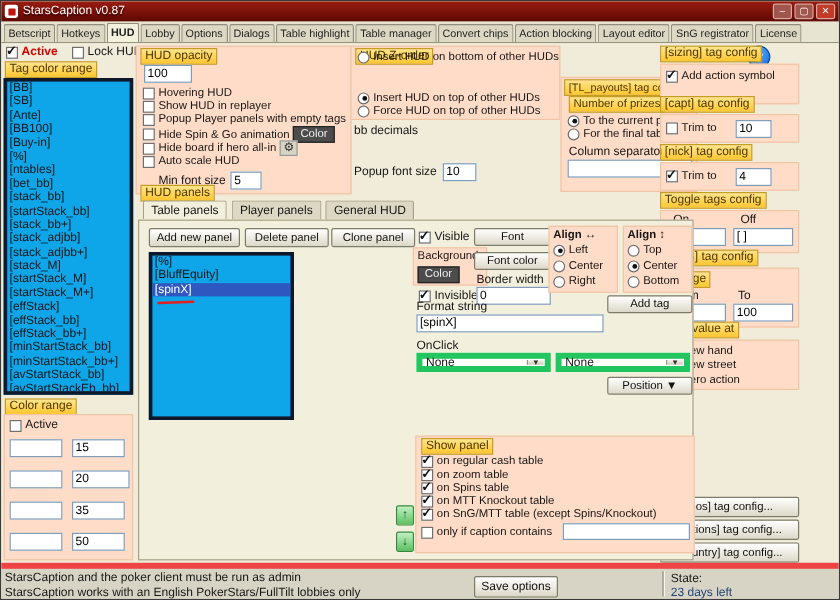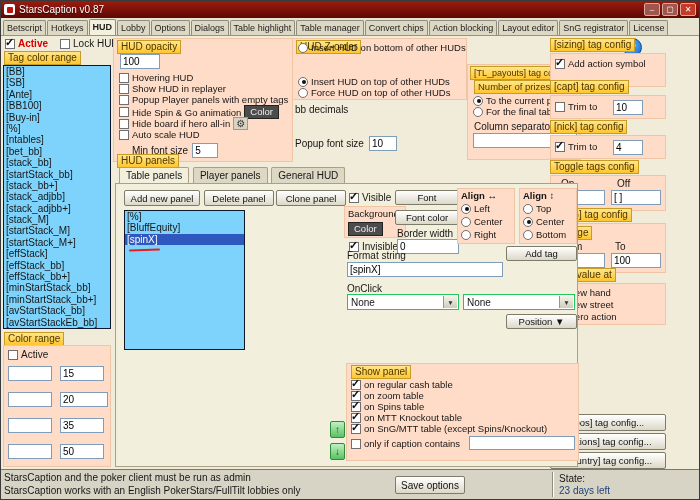--- a/index.html
+++ b/index.html
@@ -21,49 +21,49 @@
   .tabbar { position:absolute; top:17px; left:0; right:0; height:18px; background:#e8e4d2; border-bottom:1px solid #96937f; display:flex; align-items:flex-end; padding-left:2px; }
   .tab { font-size:9px; padding:2px 3px; border:1px solid #8f8d7d; border-bottom:none; border-radius:2px 2px 0 0; background:#ddd8c4; margin-right:1px; white-space:nowrap; color:#222; }
   .tab.active { background:#f4f0de; font-weight:bold; padding-bottom:3px; }
 
   .main { position:absolute; top:35px; left:0; right:0; bottom:30px; background:#f0ecd9; }
 
   .gold { display:inline-block; background:linear-gradient(#ffe58c,#ffc62e); border:1px solid #c79c25; color:#4c3800; padding:0 3px; line-height:12px; font-size:10px; white-space:nowrap; }
   .peach { background:#ffdcc7; border:1px solid #f0c5a5; }
   .field { font-family:inherit; font-size:10px; background:#fff; border:1px solid #7f9db9; padding:0 2px; height:15px; }
   .btn { font-family:inherit; font-size:9.5px; background:linear-gradient(#ffffff,#dcd8c8); border:1px solid #7d7b6a; border-radius:2px; color:#111; padding:0; text-align:center; }
-  .listbox { background:#7dd3fc; border:1px solid #0f172a; overflow:hidden; position:relative; }
+  .listbox { background:#0ea5e9; border:3px solid #0f172a; overflow:hidden; position:relative; }
   .li { height:11.4px; line-height:11.4px; padding-left:2px; white-space:nowrap; font-size:10px; }
   .li.sel { background:#2e58c0; color:#fff; }
   .red-underline { position:absolute; left:4px; top:38px; width:31px; height:2px; background:#e32020; transform:rotate(-2deg); border-radius:2px; }
 
   .cb, .radio { display:flex; align-items:center; gap:3px; white-space:nowrap; cursor:default; }
   .cb .box { width:10px; height:10px; background:#fff; border:1px solid #6f6f6f; position:relative; flex:0 0 auto; }
   .cb.checked .box::after { content:"✓"; position:absolute; left:-1px; top:-4px; font-size:11px; font-weight:bold; color:#111; }
   .radio .dot { width:10px; height:10px; border-radius:50%; background:#fff; border:1px solid #6f6f6f; position:relative; flex:0 0 auto; }
   .radio.checked .dot::after { content:""; position:absolute; left:2.5px; top:2.5px; width:4px; height:4px; border-radius:50%; background:#111; }
   .lbl9 { font-size:9.5px; }
   .red-label span:last-child { color:#d40000; font-weight:bold; }
 
-  .dd { background:#fff; border:1px solid #22c55e; position:relative; display:flex; align-items:center; padding-left:3px; font-size:10px; }
+  .dd { background:#fff; border:5px solid #22c55e; position:relative; display:flex; align-items:center; padding-left:3px; font-size:10px; }
   .dd .dda { position:absolute; right:1px; top:1px; bottom:1px; width:14px; background:linear-gradient(#f5f3ea,#d0ccbc); border-left:1px solid #9a9787; font-size:6.5px; display:flex; align-items:center; justify-content:center; color:#333; }
 
   .darkbtn { background:#4c4c4c; color:#eee; padding:0 5px; font-size:9.5px; line-height:12px; border:1px solid #222; }
   .gearbox { font-size:10px; color:#333; background:#d8d4c4; border:1px solid #999; width:15px; height:13px; line-height:12px; text-align:center; }
   .help { width:19px; height:19px; border-radius:50%; background:radial-gradient(circle at 35% 30%, #6ab7ff, #0c66d0); color:#fff; font-weight:bold; text-align:center; line-height:19px; font-size:12px; border:1px solid #084a9e; }
 
   .rgroup { position:absolute; width:116px; }
   .rgroup .peach { position:relative; width:116px; margin-top:1px; }
 
   .ptab { font-size:10px; padding:2px 6px; border:1px solid #a8a188; border-bottom:none; background:#ddd8c4; border-radius:2px 2px 0 0; margin-right:1px; display:inline-block; }
   .ptab.active { background:#f3efdd; }
   .pcontent { position:absolute; border:1px solid #a8a188; background:#f3efdd; }
   .green-btn { width:15px; height:17px; background:linear-gradient(#c2f0c2,#5cc063); border:1px solid #2e8b3a; color:#0a5c18; font-size:10px; font-weight:bold; border-radius:2px; padding:0; }
 
-  .statusbar { position:absolute; left:0; right:0; bottom:0; height:30px; background:#d8d4c5; border-top:1px solid #ef4444; font-size:10px; }
+  .statusbar { position:absolute; left:0; right:0; bottom:0; height:30px; background:#d8d4c5; border-top:5px solid #ef4444; font-size:10px; }
   .state-value { color:#1f4276; }
   .vdiv { position:absolute; top:2px; bottom:2px; width:0; border-left:1px solid #8f8d7d; border-right:1px solid #fff; }
 </style>
 </head>
 <body>
 
 <div class="window">
 
   <div class="titlebar">
     <span class="app-icon"></span>

